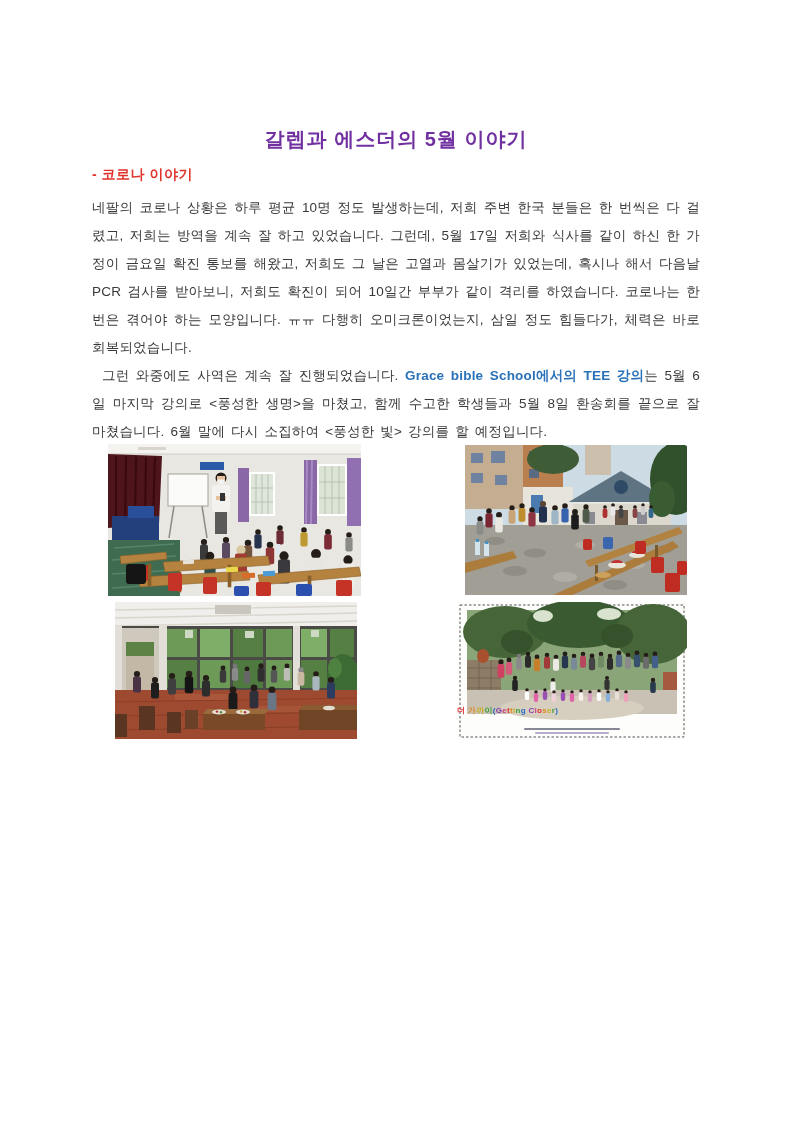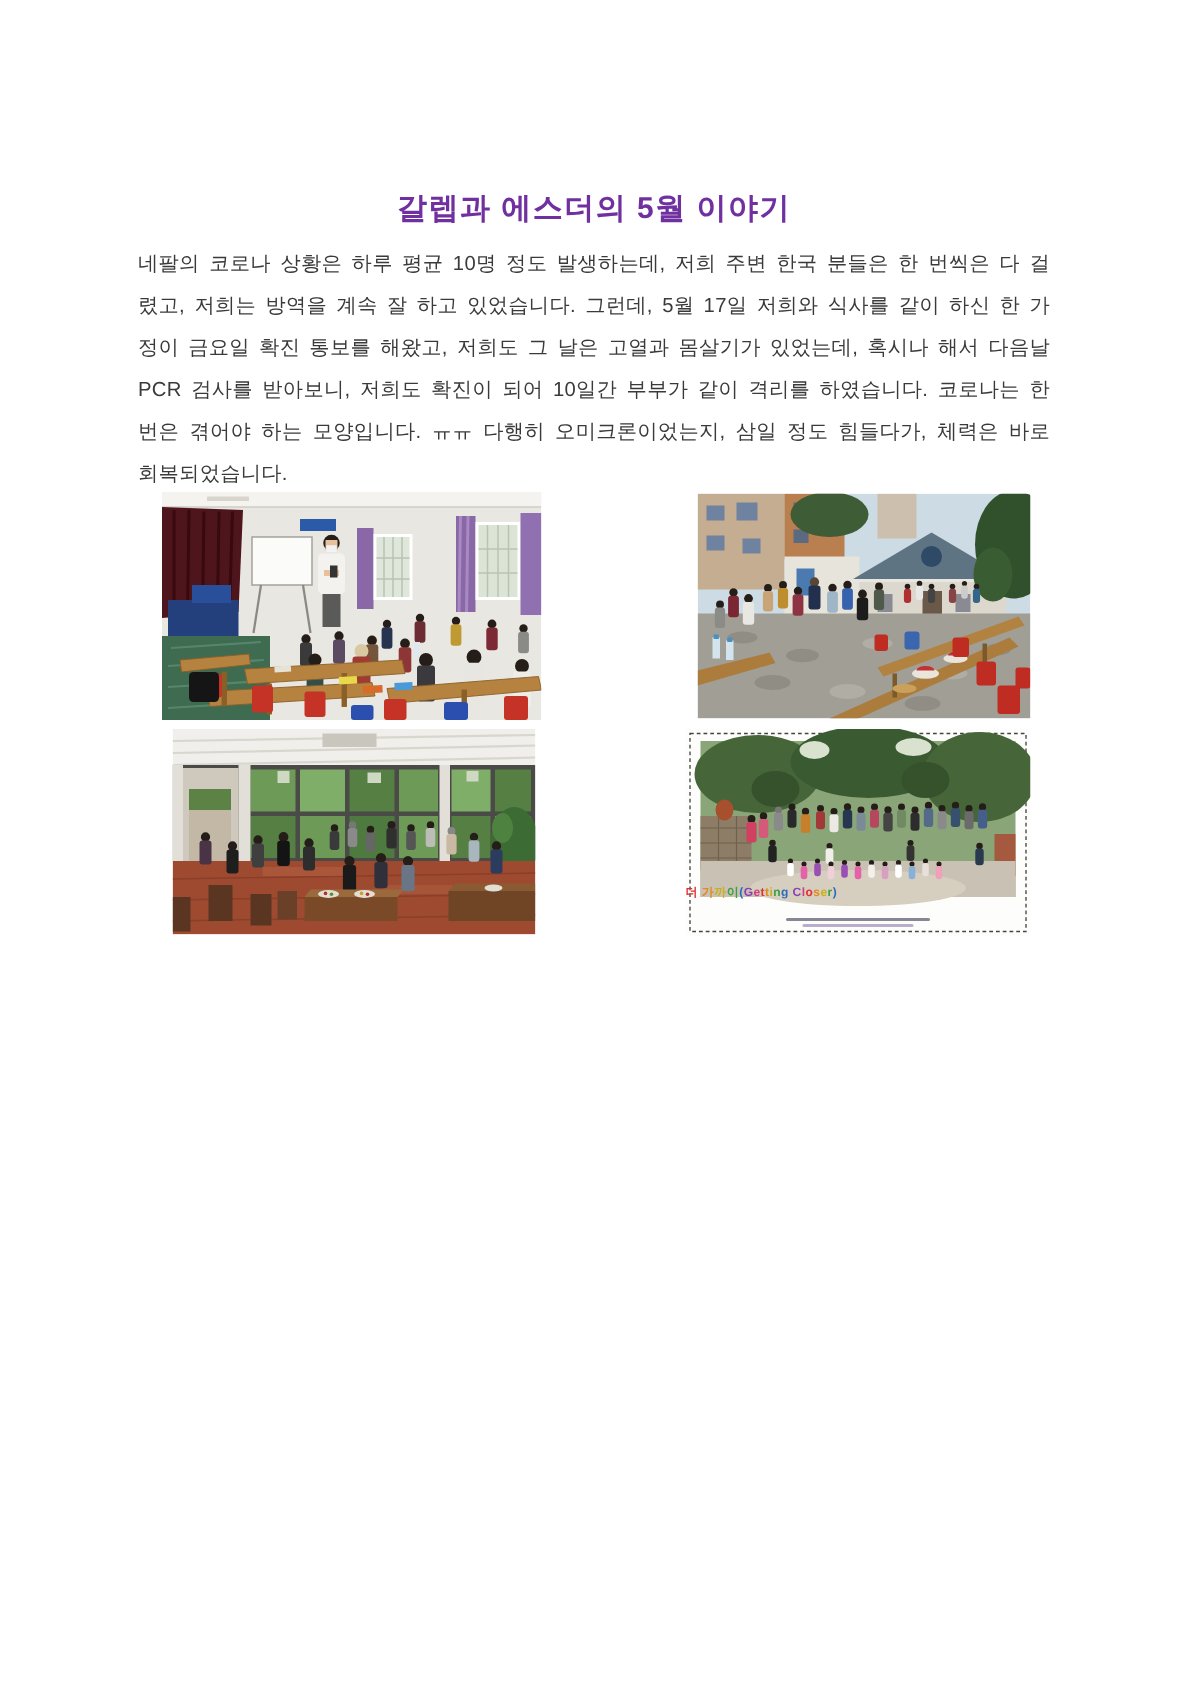--- a/index.html
+++ b/index.html
@@ -71,24 +71,26 @@
 </style>
 </head>
 <body>
 
 <div class="page">
   <div class="content">
 
     <h1 class="doc-title" style="color: rgb(112, 48, 160);">갈렙과 에스더의 5월 이야기</h1>
 
 
+    <h2 class="sec-heading" style="color: rgb(224, 51, 43);">- 코로나 이야기</h2>
 
     <p class="para mt-corona-body" style="color: rgb(58, 58, 58);">네팔의 코로나 상황은 하루 평균 10명 정도 발생하는데, 저희 주변 한국 분들은 한 번씩은 다 걸렸고, 저희는 방역을 계속 잘 하고 있었습니다. 그런데, 5월 17일 저희와 식사를 같이 하신 한 가정이 금요일 확진 통보를 해왔고, 저희도 그 날은 고열과 몸살기가 있었는데, 혹시나 해서 다음날 PCR 검사를 받아보니, 저희도 확진이 되어 10일간 부부가 같이 격리를 하였습니다. 코로나는 한 번은 겪어야 하는 모양입니다. ㅠㅠ 다행히 오미크론이었는지, 삼일 정도 힘들다가, 체력은 바로 회복되었습니다.</p>
 
 
+    <p class="para indent mt-p1" style="color: rgb(58, 58, 58);"><span>그런 와중에도 사역은 계속 잘 진행되었습니다. </span><span class="hl" style="color: rgb(42, 114, 184);">Grace bible School에서의 TEE 강의</span><span>는 5월 6일 마지막 강의로 &lt;풍성한 생명&gt;을 마쳤고, 함께 수고한 학생들과 5월 8일 환송회를 끝으로 잘 마쳤습니다. 6월 말에 다시 소집하여 &lt;풍성한 빛&gt; 강의를 할 예정입니다.</span></p>
 
     <div class="photo-row row1">
 
       <div class="photo ph-classroom" role="img" aria-label="TEE 강의 교실 사진">
         <svg viewBox="0 0 253 152" preserveAspectRatio="none">
           <rect width="253" height="152" fill="#e9e7e2"></rect>
           <rect width="253" height="10" fill="#f4f3f0"></rect>
           <line x1="0" y1="10" x2="253" y2="10" stroke="#cfccc4" stroke-width="1"></line>
           <rect x="30" y="3" width="28" height="3" fill="#d8d5cd"></rect>
           <g>

